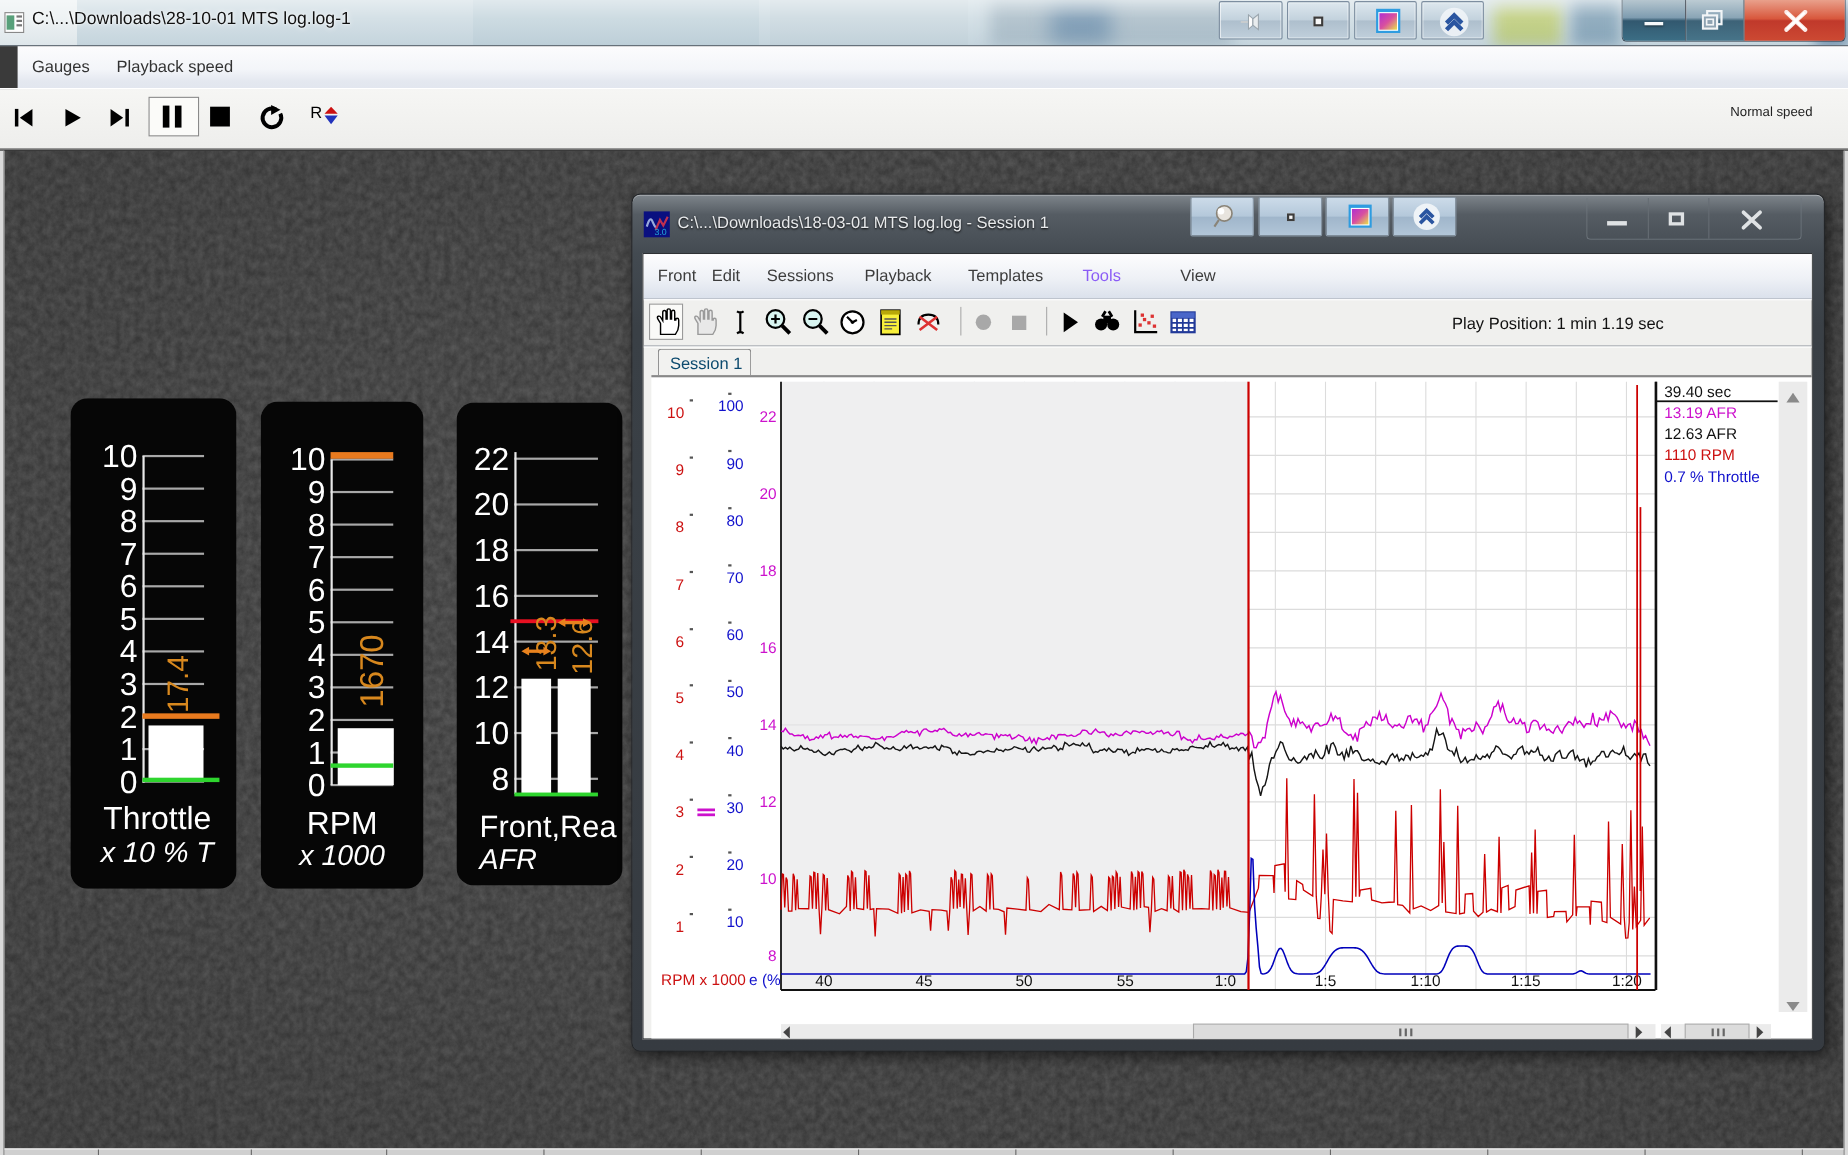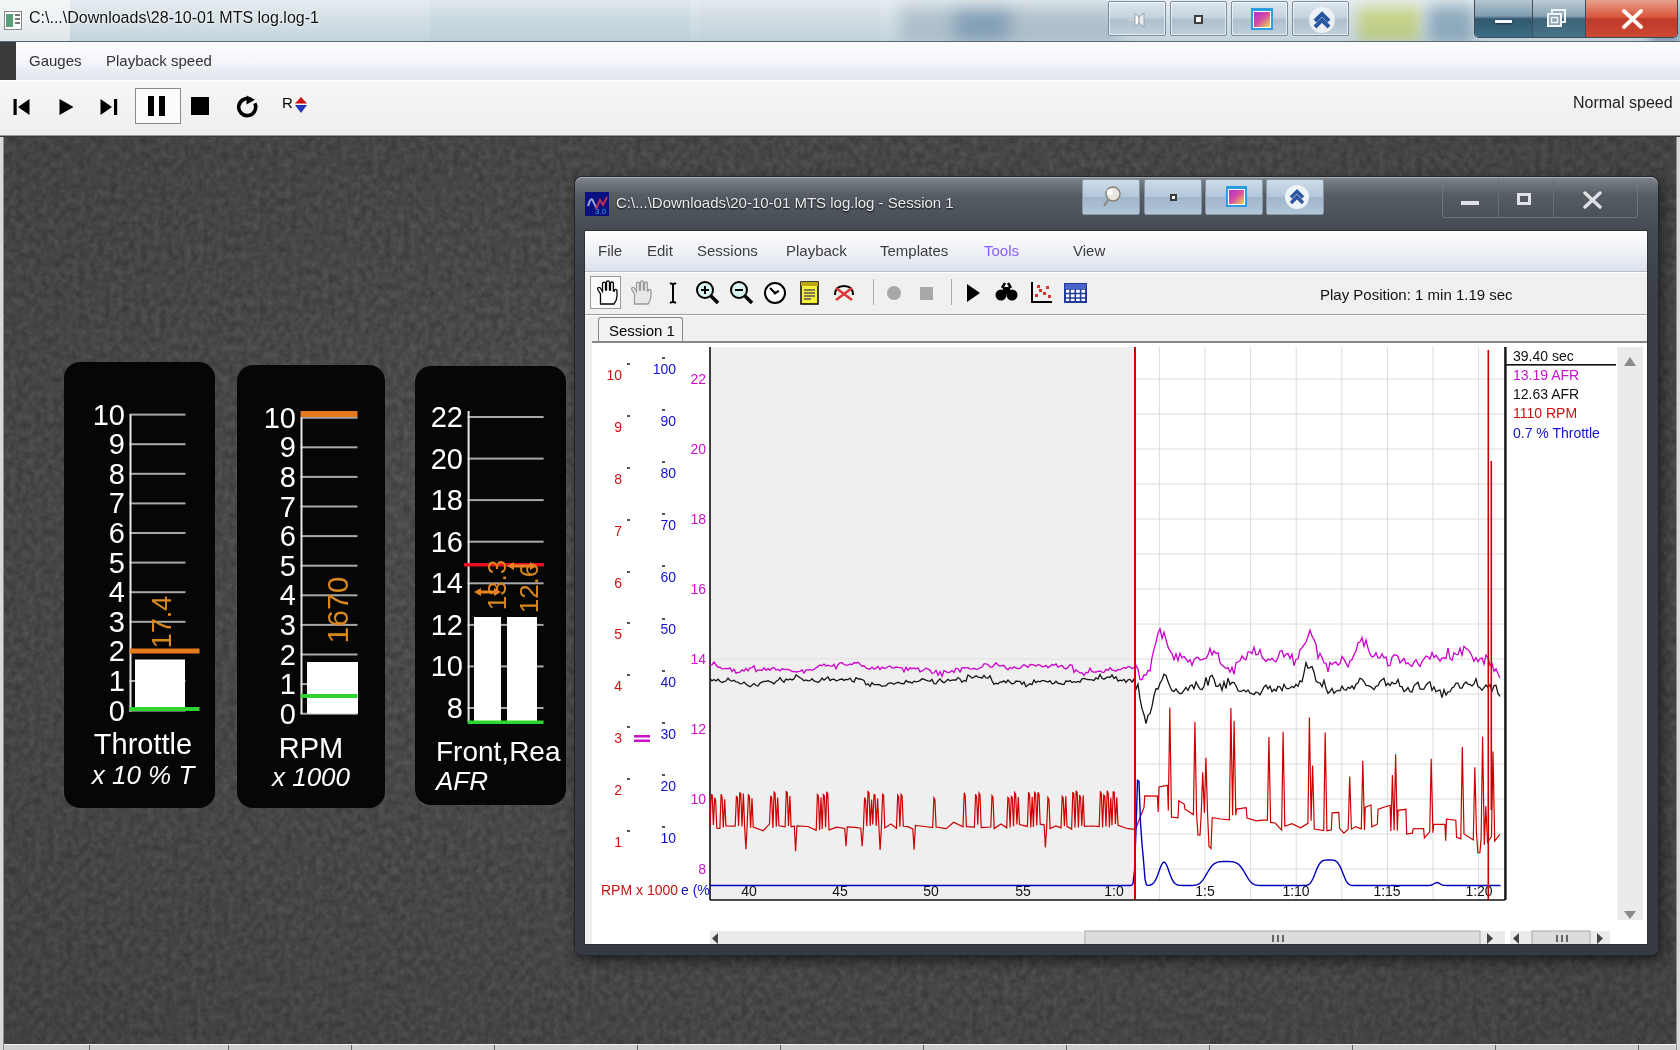--- a/index.html
+++ b/index.html
@@ -108,21 +108,21 @@
  <div class="abs" style="left:191px;top:16px;width:18px;height:18px;background:#000"></div>
  <svg class="abs" style="left:235px;top:14px" width="24" height="24">
       <path d="M16 4.5 A8.5 8.5 0 1 0 19.8 8.3" fill="none" stroke="#000" stroke-width="3.6"></path>
       <path d="M11.5 0.5 L11.5 9.5 L20 4.8 Z" fill="#000"></path>
     </svg>
  <span class="abs" style="left:282px;top:13px;font-size:15px;color:#000">R</span>
  <svg class="abs" style="left:294px;top:16px" width="14" height="17">
       <path d="M7 0 L13 6.5 L1 6.5 Z" fill="#cc1111"></path>
       <path d="M7 16 L13 8 L1 8 Z" fill="#2233bb"></path>
     </svg>
- <span class="abs" style="left:1573px;top:13px;font-size:16px;color:#222">Normal speed</span>
+ <span class="abs" style="left:1573px;top:13px;font-size:12px;color:#222">Normal speed</span>
 </div>
 <div id="client" class="abs">
 <svg class="abs" style="left:0;top:0" width="1672" height="907">
       <defs>
 <filter id="lth" x="0" y="0" width="100%" height="100%">
           <feTurbulence type="fractalNoise" baseFrequency="0.16 0.13" numOctaves="4" seed="11"></feTurbulence>
 <feColorMatrix type="matrix" values="0 0 0 0 0.29, 0 0 0 0 0.29, 0 0 0 0 0.29, 0.55 0 0 0 0.02"></feColorMatrix>
         </filter>
 <radialGradient id="vg" cx="0.5" cy="0.45" r="0.95">
           <stop offset="0" stop-color="#000" stop-opacity="0"></stop>
@@ -230,21 +230,21 @@
     <text x="21" y="395" fill="#fff" font-size="28">Front,Rea</text>
     <text x="21" y="424" fill="#fff" font-size="26" font-style="italic">AFR</text>
   </svg>
 <div class="abs" style="left:575px;top:177px;width:1083px;height:778px;border-radius:7px;background:linear-gradient(#7e858b,#555c63 18px,#434a51 54px,#3a4046 120px,#363b41);box-shadow:0 0 0 1px #23262a, inset 0 1px 0 rgba(255,255,255,.35), 3px 5px 14px rgba(0,0,0,.6)">
  <svg class="abs" style="left:10px;top:15px" width="24" height="24">
       <rect width="24" height="24" fill="#0a1080"></rect>
       <path d="M3 14 Q6 4 8 9 T12 16" fill="none" stroke="#9ad" stroke-width="2"></path>
       <path d="M11 17 L15 8 L18 13 L22 5" fill="none" stroke="#c03050" stroke-width="2"></path>
       <text x="10" y="22" fill="#2ad" font-size="8">3.0</text>
     </svg>
- <span class="abs" style="left:41px;top:17px;font-size:15px;color:#e8eaec;text-shadow:0 1px 2px #000">C:\...\Downloads\20-10-01 MTS log.log - Session 1</span>
+ <span class="abs" style="left:41px;top:17px;font-size:15px;color:#e8eaec;text-shadow:0 1px 2px #000">C:\...\Downloads\18-03-01 MTS log.log - Session 1</span>
  <div class="abs" style="left:507px;top:2px;width:58px;height:36px;border:1px solid #8897a5;border-radius:2px;background:linear-gradient(#ccdbe9,#b4c8da 48%,#a0b6cb 52%,#b2c6d8)">
       <svg class="abs" style="left:17px;top:5px" width="24" height="24">
         <circle cx="13" cy="9" r="7" fill="#e8e4de" stroke="#8a8478" stroke-width="1.5"></circle>
         <circle cx="10" cy="7" r="3" fill="#fff"></circle>
         <path d="M8 15 L4 21" stroke="#8a8478" stroke-width="2"></path>
       </svg>
     </div>
     <div class="abs" style="left:569px;top:2px;width:58px;height:36px;border:1px solid #8897a5;border-radius:2px;background:linear-gradient(#ccdbe9,#b4c8da 48%,#a0b6cb 52%,#b2c6d8)">
       <div class="abs" style="left:25px;top:14px;width:7px;height:7px;background:#f8f8f8;border:2px solid #3c3c3c"></div>
     </div>
@@ -275,21 +275,21 @@
   <div class="abs" style="left:110px;top:0;width:1px;height:37px;background:#666d74"></div>
   <div class="abs" style="left:18px;top:21px;width:18px;height:4px;background:#dfe2e4"></div>
   <rect><div class="abs" style="left:74px;top:13px;width:14px;height:12px;border:3px solid #dfe2e4"></div>
   <svg class="abs" style="left:140px;top:11px" width="20" height="18">
           <path d="M2 2 L17 16 M17 2 L2 16" stroke="#dfe2e4" stroke-width="3.4" stroke-linecap="round"></path>
         </svg>
  </rect></div>
 
  <div class="abs" style="left:9px;top:53px;width:1064px;height:715px;background:#f0f0ee;border:1px solid #2e3134;overflow:hidden">
    <div class="abs" style="left:0;top:0;width:1064px;height:40px;background:linear-gradient(#fdfdfe,#eef1f6 55%,#dbe1ec)"></div>
-   <span class="menuitem abs" style="left:13px;top:11px;color:#3c3c3c">File</span>
+   <span class="menuitem abs" style="left:13px;top:11px;color:#3c3c3c">Front</span>
    <span class="menuitem abs" style="left:62px;top:11px;color:#3c3c3c">Edit</span>
    <span class="menuitem abs" style="left:112px;top:11px;color:#3c3c3c">Sessions</span>
    <span class="menuitem abs" style="left:201px;top:11px;color:#3c3c3c">Playback</span>
    <span class="menuitem abs" style="left:295px;top:11px;color:#3c3c3c">Templates</span>
    <span class="menuitem abs" style="left:399px;top:11px;color:#8b5cf6">Tools</span>
    <span class="menuitem abs" style="left:488px;top:11px;color:#3c3c3c">View</span>
    <div class="abs" style="left:0;top:40px;width:1064px;height:1px;background:#b9bfca"></div>
    <div class="abs" style="left:0;top:41px;width:1064px;height:1px;background:#fff"></div>
    <div class="abs" style="left:5px;top:45px;width:31px;height:33px;background:#fafaf8;border:1px solid #9a9a9a"></div>
       <svg class="abs" style="left:7px;top:48px" width="28" height="28">
@@ -360,21 +360,21 @@
       <svg class="abs" style="left:476px;top:48px" width="28" height="28">
         <rect x="4" y="5" width="21" height="18" fill="#fff" stroke="#223a99" stroke-width="2"></rect>
         <path d="M4 10 L25 10 M4 14.5 L25 14.5 M4 19 L25 19 M9 5 L9 23 M14.3 5 L14.3 23 M19.6 5 L19.6 23" stroke="#223a99" stroke-width="1.6"></path>
         <rect x="4" y="5" width="21" height="5" fill="#4a66c9"></rect>
       </svg>
    <span class="abs" style="left:735px;top:55px;font-size:15px;color:#111">Play Position: 1 min 1.19 sec</span>
    <div class="abs" style="left:0;top:83px;width:1064px;height:1px;background:#9aa0a8"></div>
    <div class="abs" style="left:0;top:84px;width:1064px;height:1px;background:#fff"></div>
 
    <div class="abs" style="left:13px;top:86px;width:85px;height:25px;background:#f2f2f0;border:1px solid #888;border-bottom:none;border-radius:3px 3px 0 0"></div>
-   <span class="abs" style="left:24px;top:91px;font-size:15px;color:#000000">Session 1</span>
+   <span class="abs" style="left:24px;top:91px;font-size:15px;color:#0c4a6e">Session 1</span>
    <svg class="abs" style="left:7px;top:110px" width="1056" height="606" font-family="Liberation Sans, sans-serif">
 <g transform="translate(-592,-341)">
 <rect x="592" y="341" width="1056" height="606" fill="#fff"></rect>
 <rect x="592" y="341" width="1056" height="2" fill="#888"></rect>
 <rect x="710" y="347" width="795" height="553" fill="#fff"></rect>
 <path d="M749.0 347 V900 M794.6 347 V900 M840.2 347 V900 M885.8 347 V900 M931.4 347 V900 M977.0 347 V900 M1022.6 347 V900 M1068.2 347 V900 M1113.8 347 V900 M1159.4 347 V900 M1205.0 347 V900 M1250.6 347 V900 M1296.2 347 V900 M1341.8 347 V900 M1387.4 347 V900 M1433.0 347 V900 M1478.6 347 V900 M710 869 H1505 M710 834 H1505 M710 799 H1505 M710 764 H1505 M710 729 H1505 M710 694 H1505 M710 659 H1505 M710 624 H1505 M710 589 H1505 M710 554 H1505 M710 519 H1505 M710 484 H1505 M710 449 H1505 M710 414 H1505 M710 379 H1505" stroke="#dcdcdc" stroke-width="1" fill="none"></path>
 <rect x="710" y="347" width="425" height="553" fill="#efeff0"></rect>
 <rect x="710" y="658.5" width="425" height="1" fill="#e0e0e2"></rect>
 <path d="M710 347 V900 M1505 347 V900 M710 900 H1505" stroke="#111" stroke-width="1.6" fill="none"></path>
 <text x="622" y="380" fill="#cc1111" font-size="14" text-anchor="end">10</text>

